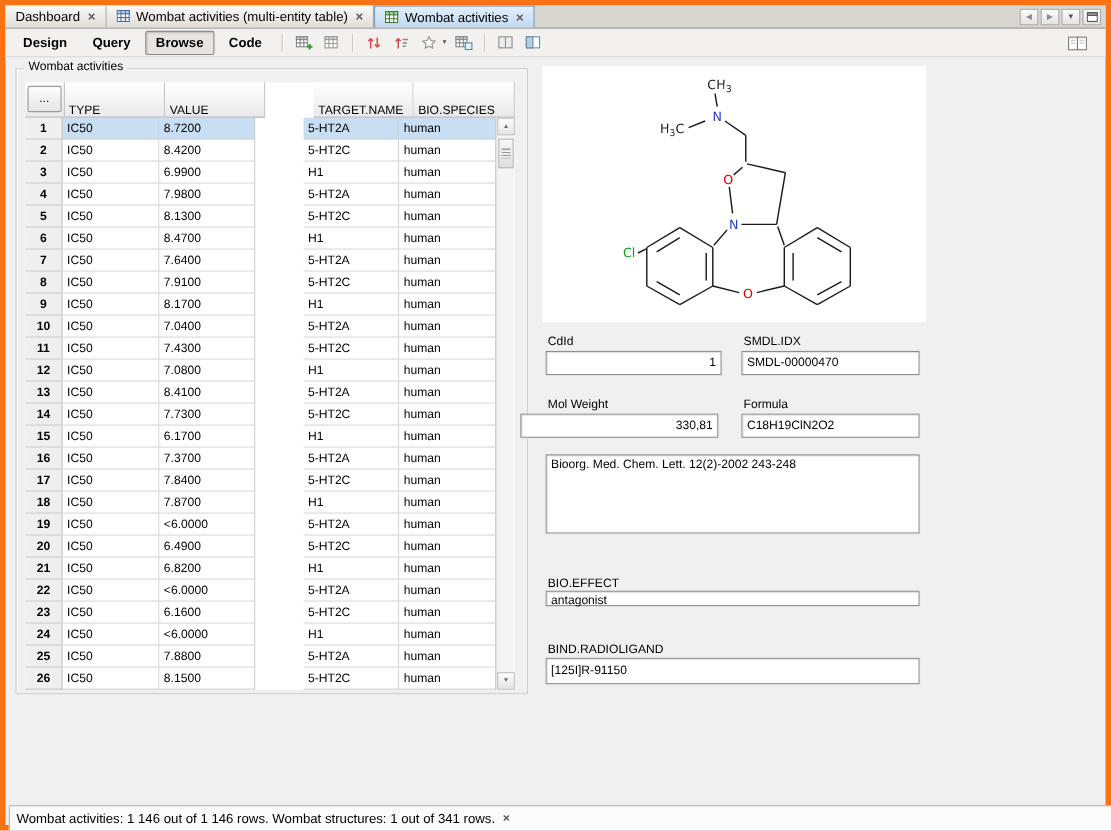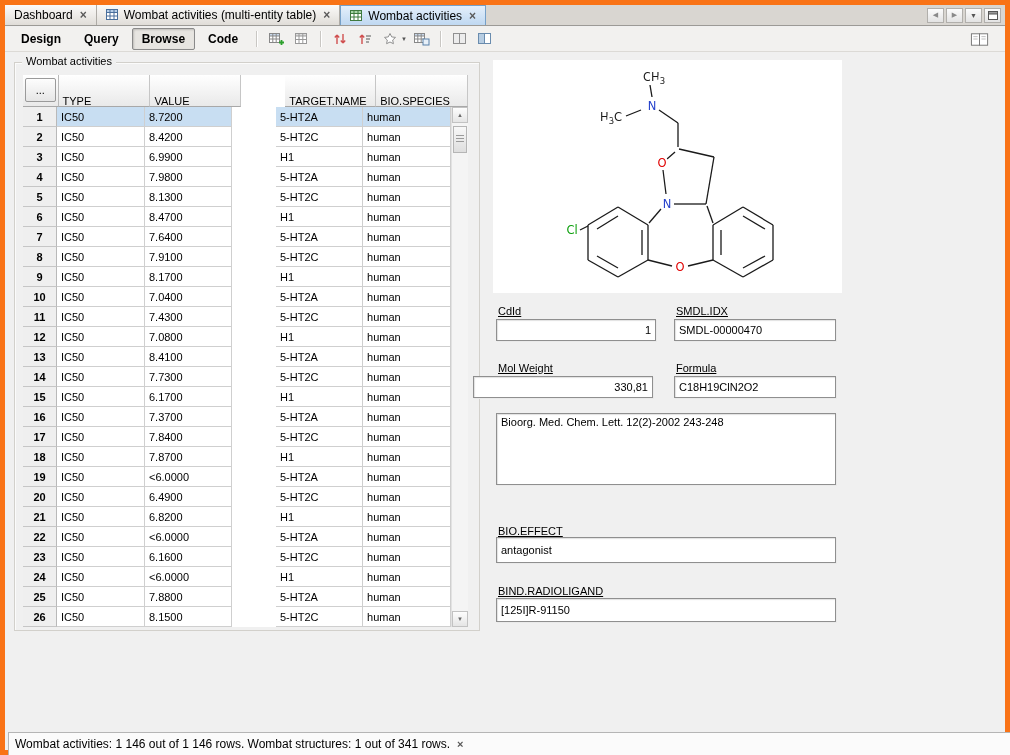--- a/index.html
+++ b/index.html
@@ -59,21 +59,21 @@
   .vscroll{width:17px;height:520px;background:#f4f4f4;border-left:1px solid #e2e2e2;display:flex;flex-direction:column;}
   .sb-btn{height:16px;background:linear-gradient(#fdfdfd,#e5e5e5);border:1px solid #c2c2c2;color:#6a6a6a;
     font-size:6px;display:flex;align-items:center;justify-content:center;}
   .sb-track{flex:1;position:relative;}
   .sb-thumb{position:absolute;top:3px;left:1px;right:1px;height:27px;background:linear-gradient(#f8f8f8,#dedede);
     border:1px solid #b5b5b5;display:flex;align-items:center;justify-content:center;}
   .grip{width:8px;height:9px;background:repeating-linear-gradient(to bottom,#9a9a9a 0 1px,transparent 1px 3px);}
 
   
   .structure-box{position:absolute;left:488px;top:55px;width:349px;height:233px;background:#fff;}
-  .fld-label{position:absolute;font-size:11px;text-decoration:underline;}
+  .fld-label{position:absolute;font-size:11px;}
   .tfield{position:absolute;background:#fff;border:1px solid #8f8f8f;
     box-shadow:1px 1px 0 #eaeaea,inset 1px 1px 1px rgba(0,0,0,.12);}
   .tfield input,.tfield textarea{width:100%;height:100%;border:none;outline:none;background:transparent;
     font-family:"Liberation Sans","DejaVu Sans",sans-serif;font-size:11px;padding:2px 4px;margin:0;resize:none;color:#000;}
   .tfield input.r{text-align:right;}
 
   
   .statusbar{position:absolute;left:3px;top:727px;width:1003px;height:24px;background:#fbfbfb;
     border:1px solid #b5b5b5;display:flex;align-items:center;padding:0 6px;font-size:12px;}
   .status-close{margin-left:7px;color:#555;font-weight:bold;font-size:11px;}
@@ -508,21 +508,21 @@
   <div class="tfield" style="left:669px;top:371px;width:162px;height:22px">
     <input readonly="" value="C18H19ClN2O2" style="">
   </div>
 
   <div class="fld-label" style="left:493px;top:435px">MOL.REF</div>
   <div class="tfield" style="left:491px;top:408px;width:340px;height:72px">
     <textarea readonly="" style="">Bioorg. Med. Chem. Lett. 12(2)-2002 243-248</textarea>
   </div>
 
   <div class="fld-label" style="left:493px;top:520px">BIO.EFFECT</div>
-  <div class="tfield" style="left:491px;top:532px;width:340px;height:26px">
+  <div class="tfield" style="left:491px;top:532px;width:340px;height:14px">
     <input readonly="" value="antagonist" style="">
   </div>
 
   <div class="fld-label" style="left:493px;top:580px">BIND.RADIOLIGAND</div>
   <div class="tfield" style="left:491px;top:593px;width:340px;height:24px">
     <input readonly="" value="[125I]R-91150" style="">
   </div>
 
   <div class="statusbar">
     <span>Wombat activities: 1 146 out of 1 146 rows. Wombat structures: 1 out of 341 rows.</span>

